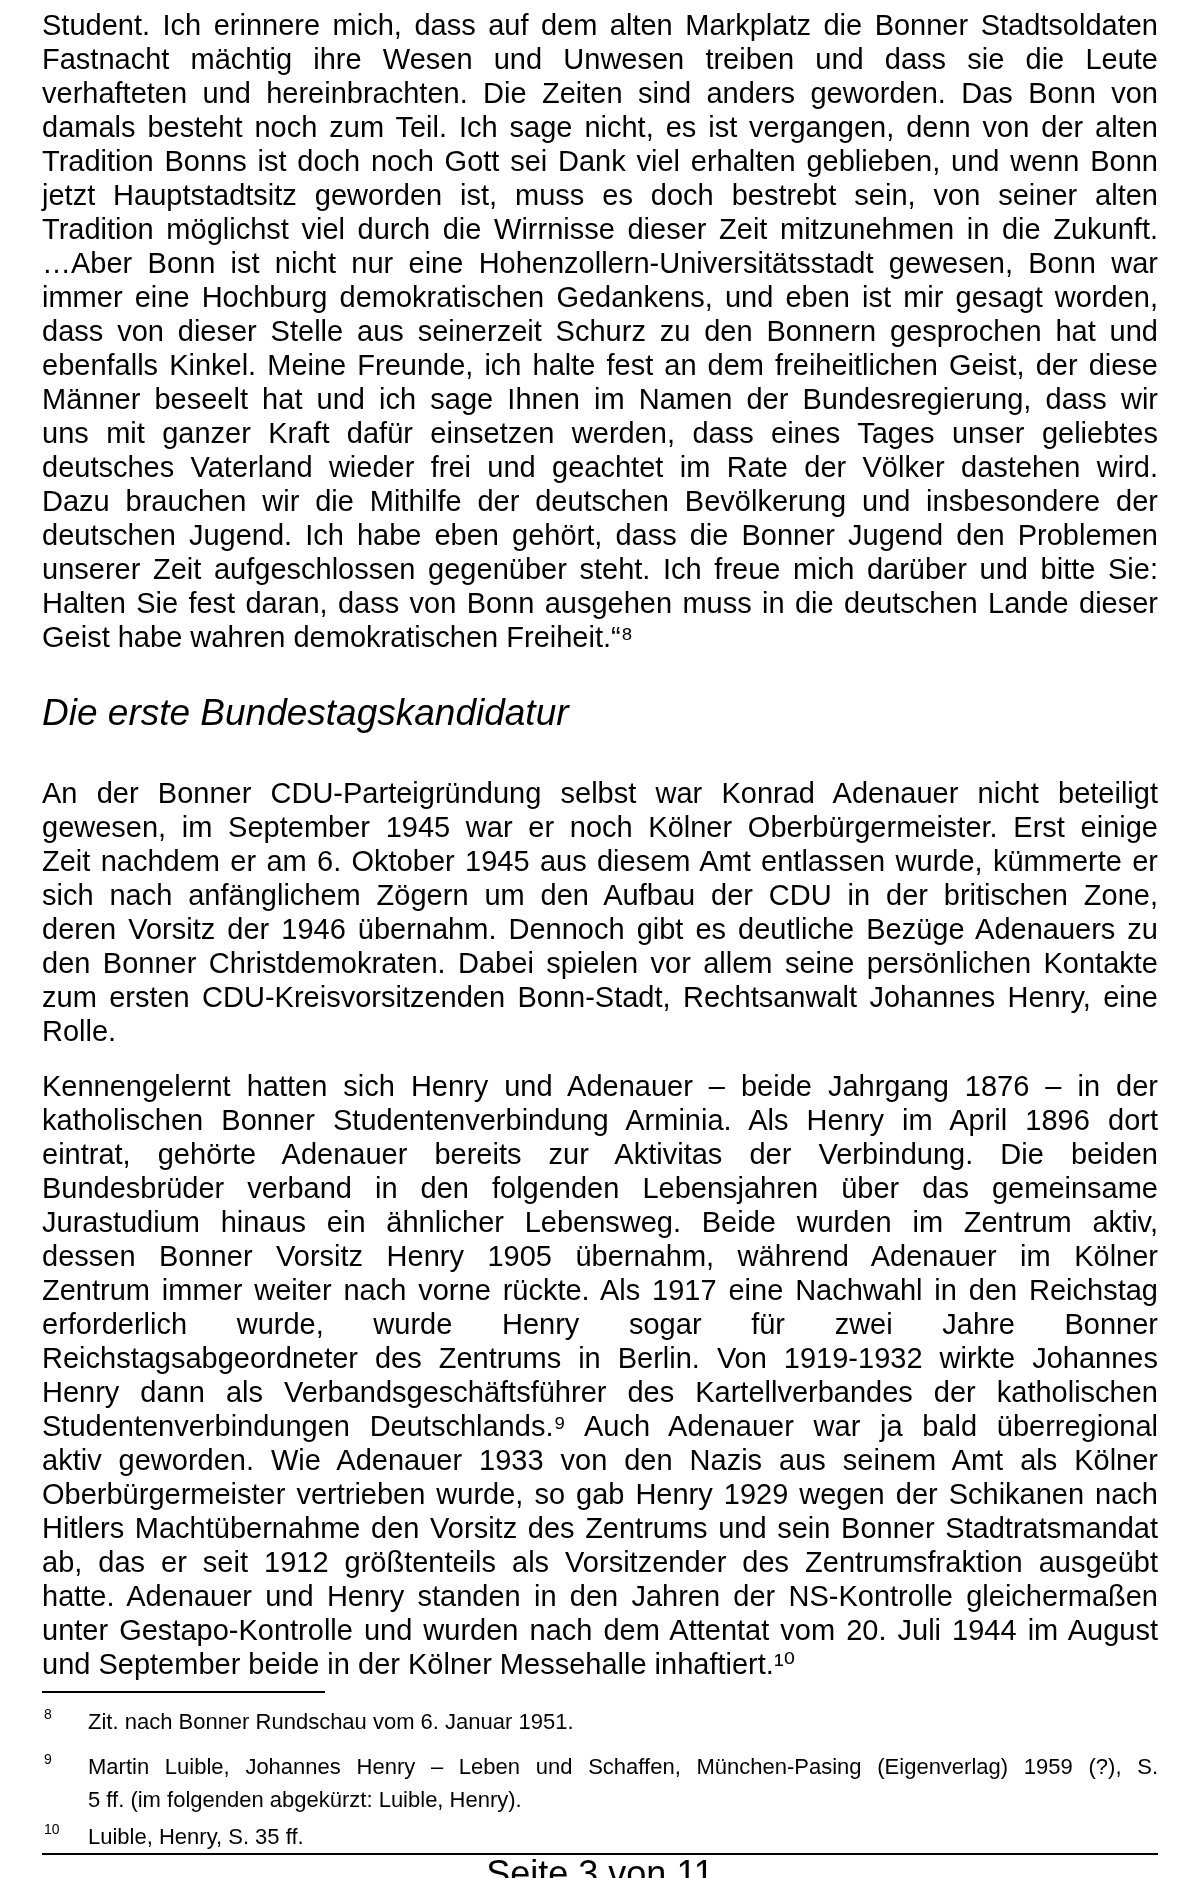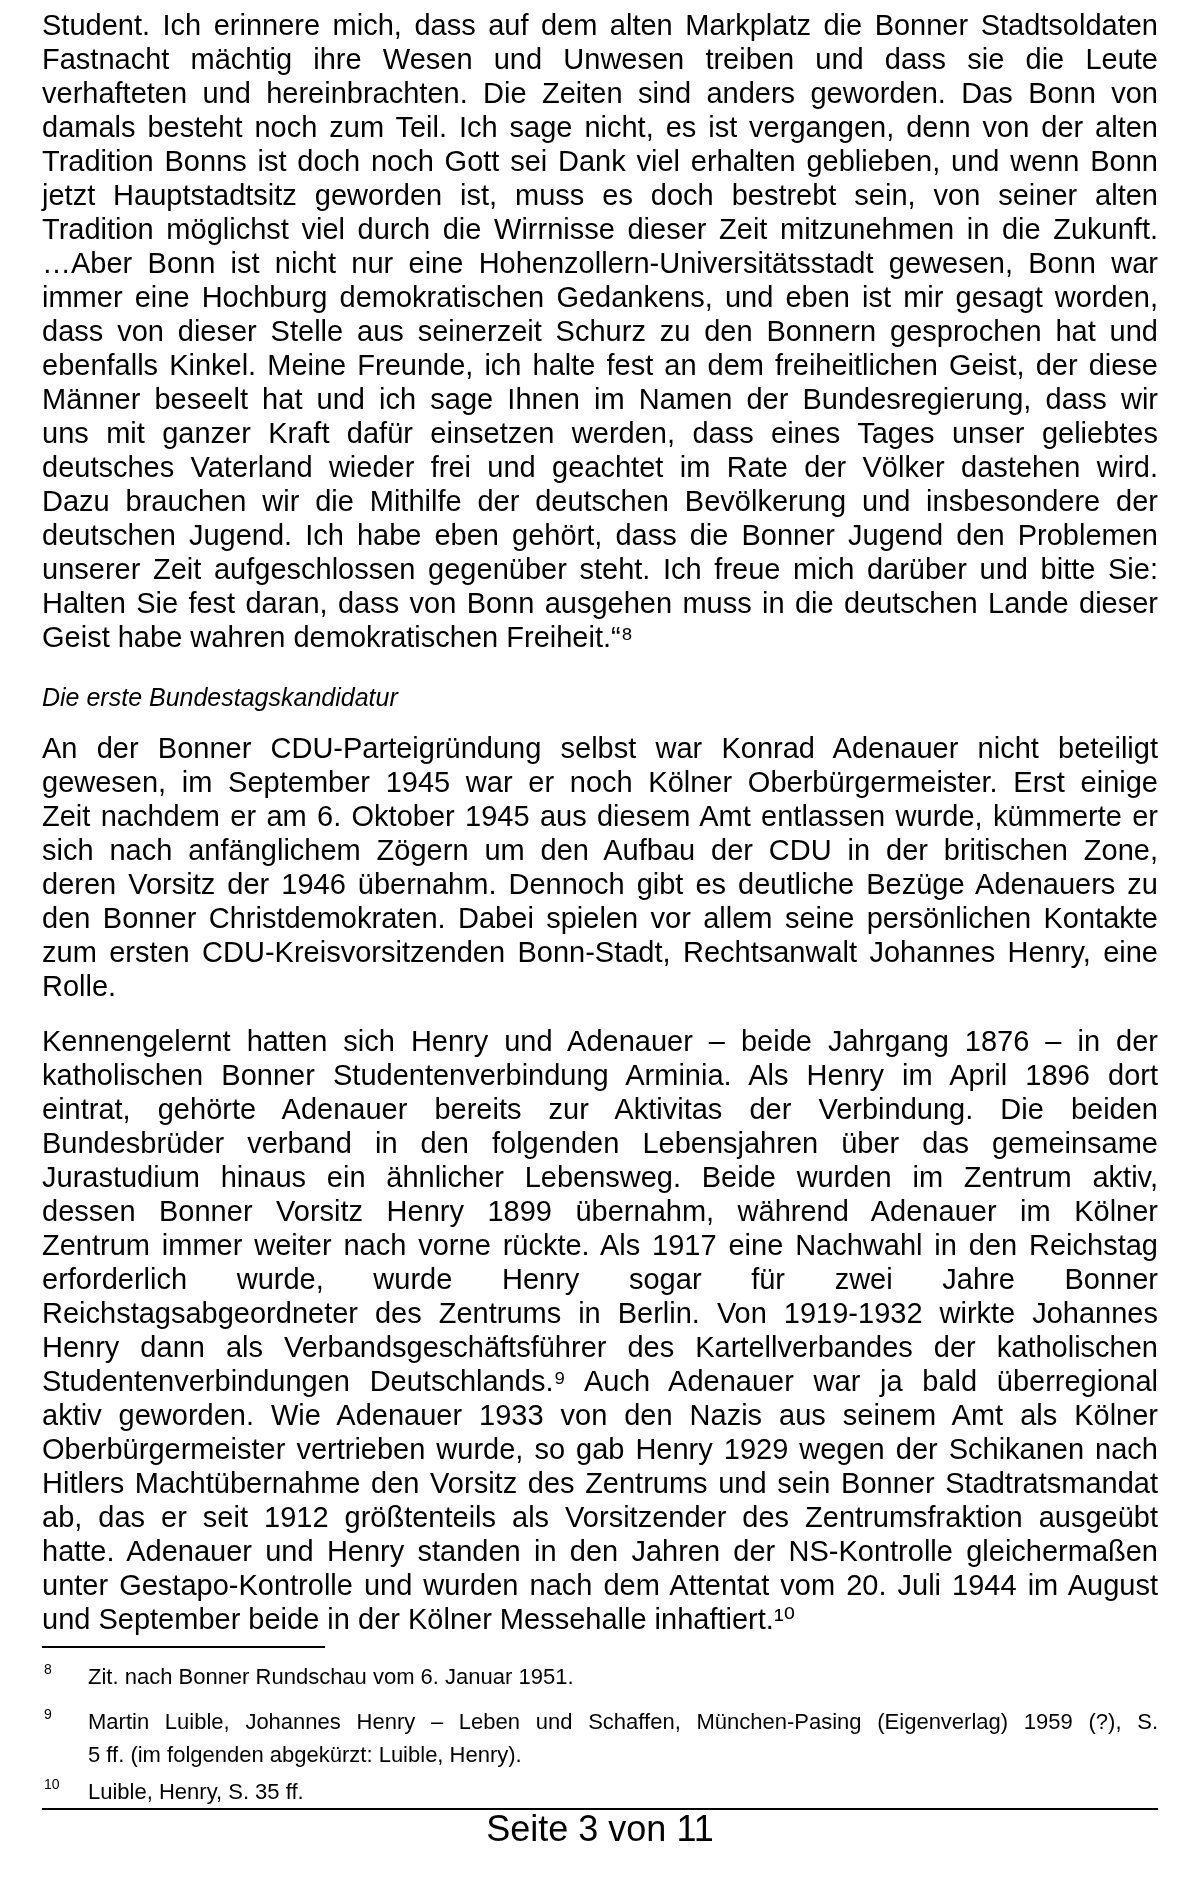--- a/index.html
+++ b/index.html
@@ -25,27 +25,27 @@
     line-height: 34px;
   }
   .line {
     text-align: justify;
     text-align-last: justify;
   }
   .line:last-child {
     text-align-last: left;
   }
   .heading {
-    margin-top: 26px;
-    font-size: 25px;
+    margin-top: 42px;
+    font-size: 37px;
     line-height: 34px;
     font-style: italic;
     font-weight: normal;
   }
-  .p2 { margin-top: 17px; }
+  .p2 { margin-top: 46px; }
   .p3 { margin-top: 21px; }
   
   .fn-sep {
     margin-top: 10px;
     width: 283px;
     border-top: 2px solid #000000;
   }
   .footnote {
     position: relative;
     padding-left: 46px;
@@ -113,21 +113,21 @@
       <div class="line">zum ersten CDU-Kreisvorsitzenden Bonn-Stadt, Rechtsanwalt Johannes Henry, eine</div>
       <div class="line">Rolle.</div>
     </div>
 
   <div class="para p3">
       <div class="line">Kennengelernt hatten sich Henry und Adenauer – beide Jahrgang 1876 – in der</div>
       <div class="line">katholischen Bonner Studentenverbindung Arminia. Als Henry im April 1896 dort</div>
       <div class="line">eintrat, gehörte Adenauer bereits zur Aktivitas der Verbindung. Die beiden</div>
       <div class="line">Bundesbrüder verband in den folgenden Lebensjahren über das gemeinsame</div>
       <div class="line">Jurastudium hinaus ein ähnlicher Lebensweg. Beide wurden im Zentrum aktiv,</div>
-      <div class="line">dessen Bonner Vorsitz Henry 1899 übernahm, während Adenauer im Kölner</div>
+      <div class="line">dessen Bonner Vorsitz Henry 1905 übernahm, während Adenauer im Kölner</div>
       <div class="line">Zentrum immer weiter nach vorne rückte. Als 1917 eine Nachwahl in den Reichstag</div>
       <div class="line">erforderlich wurde, wurde Henry sogar für zwei Jahre Bonner</div>
       <div class="line">Reichstagsabgeordneter des Zentrums in Berlin. Von 1919-1932 wirkte Johannes</div>
       <div class="line">Henry dann als Verbandsgeschäftsführer des Kartellverbandes der katholischen</div>
       <div class="line">Studentenverbindungen Deutschlands.⁹ Auch Adenauer war ja bald überregional</div>
       <div class="line">aktiv geworden. Wie Adenauer 1933 von den Nazis aus seinem Amt als Kölner</div>
       <div class="line">Oberbürgermeister vertrieben wurde, so gab Henry 1929 wegen der Schikanen nach</div>
       <div class="line">Hitlers Machtübernahme den Vorsitz des Zentrums und sein Bonner Stadtratsmandat</div>
       <div class="line">ab, das er seit 1912 größtenteils als Vorsitzender des Zentrumsfraktion ausgeübt</div>
       <div class="line">hatte. Adenauer und Henry standen in den Jahren der NS-Kontrolle gleichermaßen</div>

